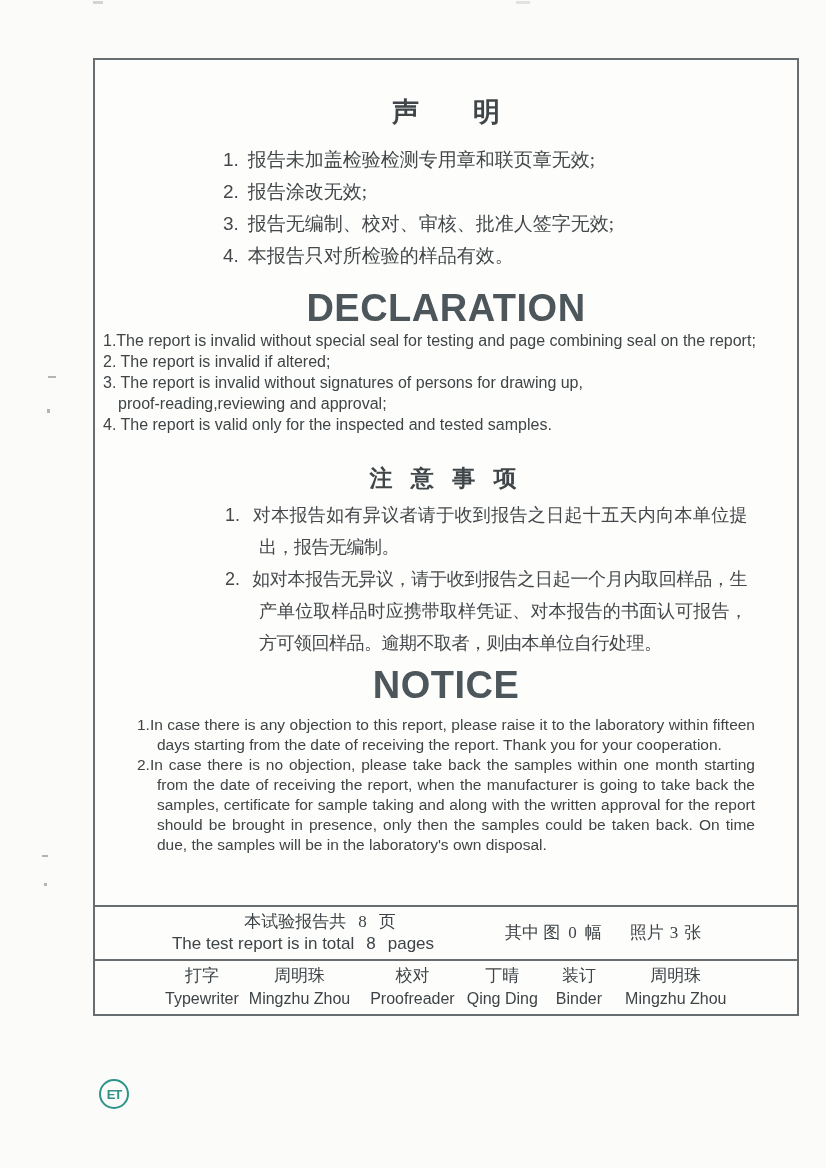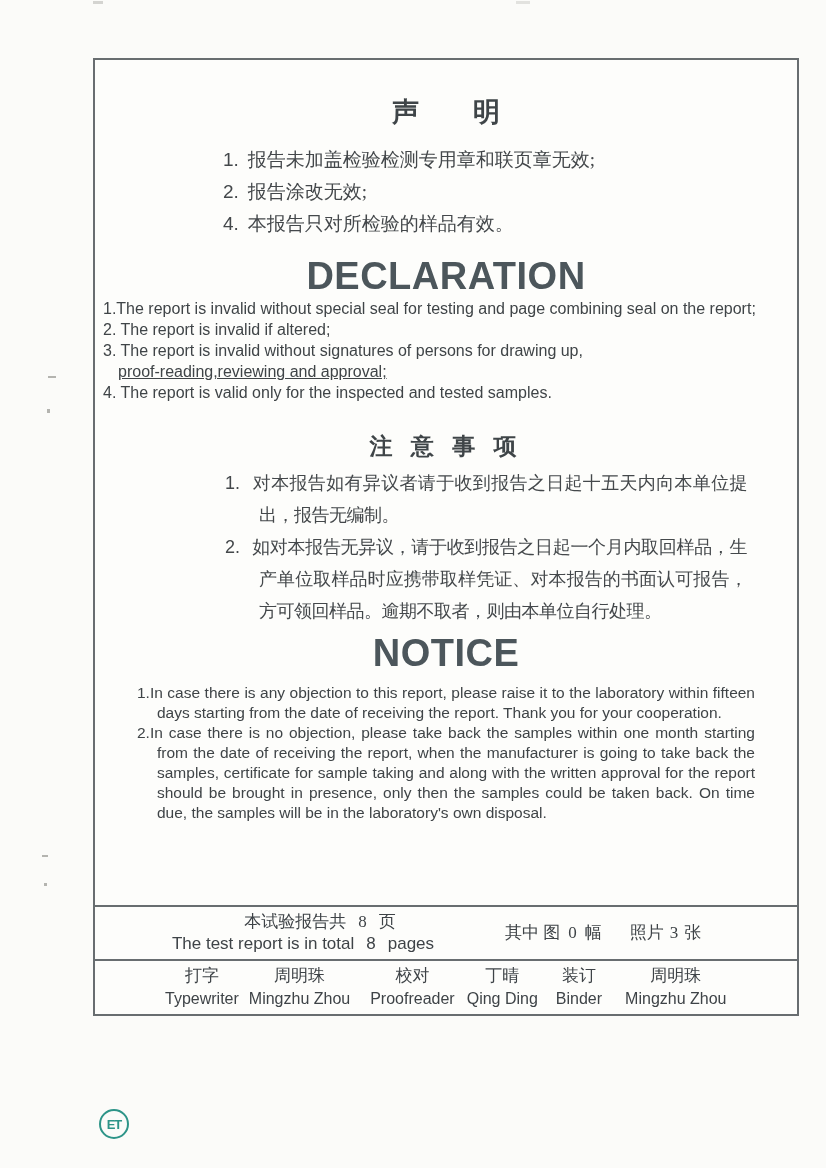--- a/index.html
+++ b/index.html
@@ -31,21 +31,21 @@
   
   .en-decl-title, .en-notice-title {
     text-align:center; font-weight:bold; color:#4c565b;
     font-size:38px; line-height:44px; letter-spacing:0.5px;
   }
   .en-decl-title { margin-top:14px; }
   .en-decl-list {
     margin:0 30px 0 8px;
     font-size:16px; color:#3f4447; line-height:21px;
   }
-  .en-decl-list .wrap2 { padding-left:15px;text-decoration:underline; }
+  .en-decl-list .wrap2 { padding-left:15px; }
 
   
   .cn-notice-title {
     margin-top:28px; text-align:center;
     font-size:23px; font-weight:600; color:#3f4548;
     letter-spacing:6px; line-height:30px;
   }
   .cn-notice-list {
     margin:6px 50px 0 130px;
     font-family:"Liberation Serif", serif;
@@ -84,21 +84,21 @@
     display:flex; align-items:center; color:#3e4347;
   }
   .sig-col { text-align:center; }
   .sig-cn { font-family:Liberation Mono, monospace; font-size:17px; line-height:22px; }
   .sig-en { font-size:16px; line-height:22px; }
   .m70 { margin-left:70px; } .m10 { margin-left:10px; } .m20 { margin-left:20px; }
   .m12 { margin-left:12px; } .m18 { margin-left:18px; } .m23 { margin-left:23px; }
 
   
   .logo {
-    position:absolute; left:99px; top:1109px; width:26px; height:26px;
+    position:absolute; left:99px; top:1079px; width:26px; height:26px;
     border:2px solid #2d9488; border-radius:50%;
     display:flex; align-items:center; justify-content:center;
     color:#2d9488; font-size:13px; font-weight:bold; letter-spacing:-1px;
   }
 
   
   .mark { position:absolute; background:#b4b4b0; }
   .mark1 { left:48px; top:376px; width:8px; height:2px; }
   .mark2 { left:47px; top:409px; width:3px; height:4px; }
   .mark3 { left:42px; top:855px; width:6px; height:2px; }
@@ -119,20 +119,21 @@
   <div class="mark mark6"></div>
 
   <div class="main-box">
     <div class="content">
 
       <div class="cn-title">声　　明</div>
 
       <div class="cn-decl-list">
         <div><span class="num">1.</span><span>报告未加盖检验检测专用章和联页章无效;</span></div>
         <div><span class="num">2.</span><span>报告涂改无效;</span></div>
+        <div><span class="num">3.</span><span>报告无编制、校对、审核、批准人签字无效;</span></div>
         <div><span class="num">4.</span><span>本报告只对所检验的样品有效。</span></div>
       </div>
 
       <div class="en-decl-title">DECLARATION</div>
 
       <div class="en-decl-list">
         <div>1.The report is invalid without special seal for testing and page combining seal on the report;</div>
         <div>2. The report is invalid if altered;</div>
         <div>3. The report is invalid without signatures of persons for drawing up,</div>
         <div class="wrap2">proof-reading,reviewing and approval;</div>

